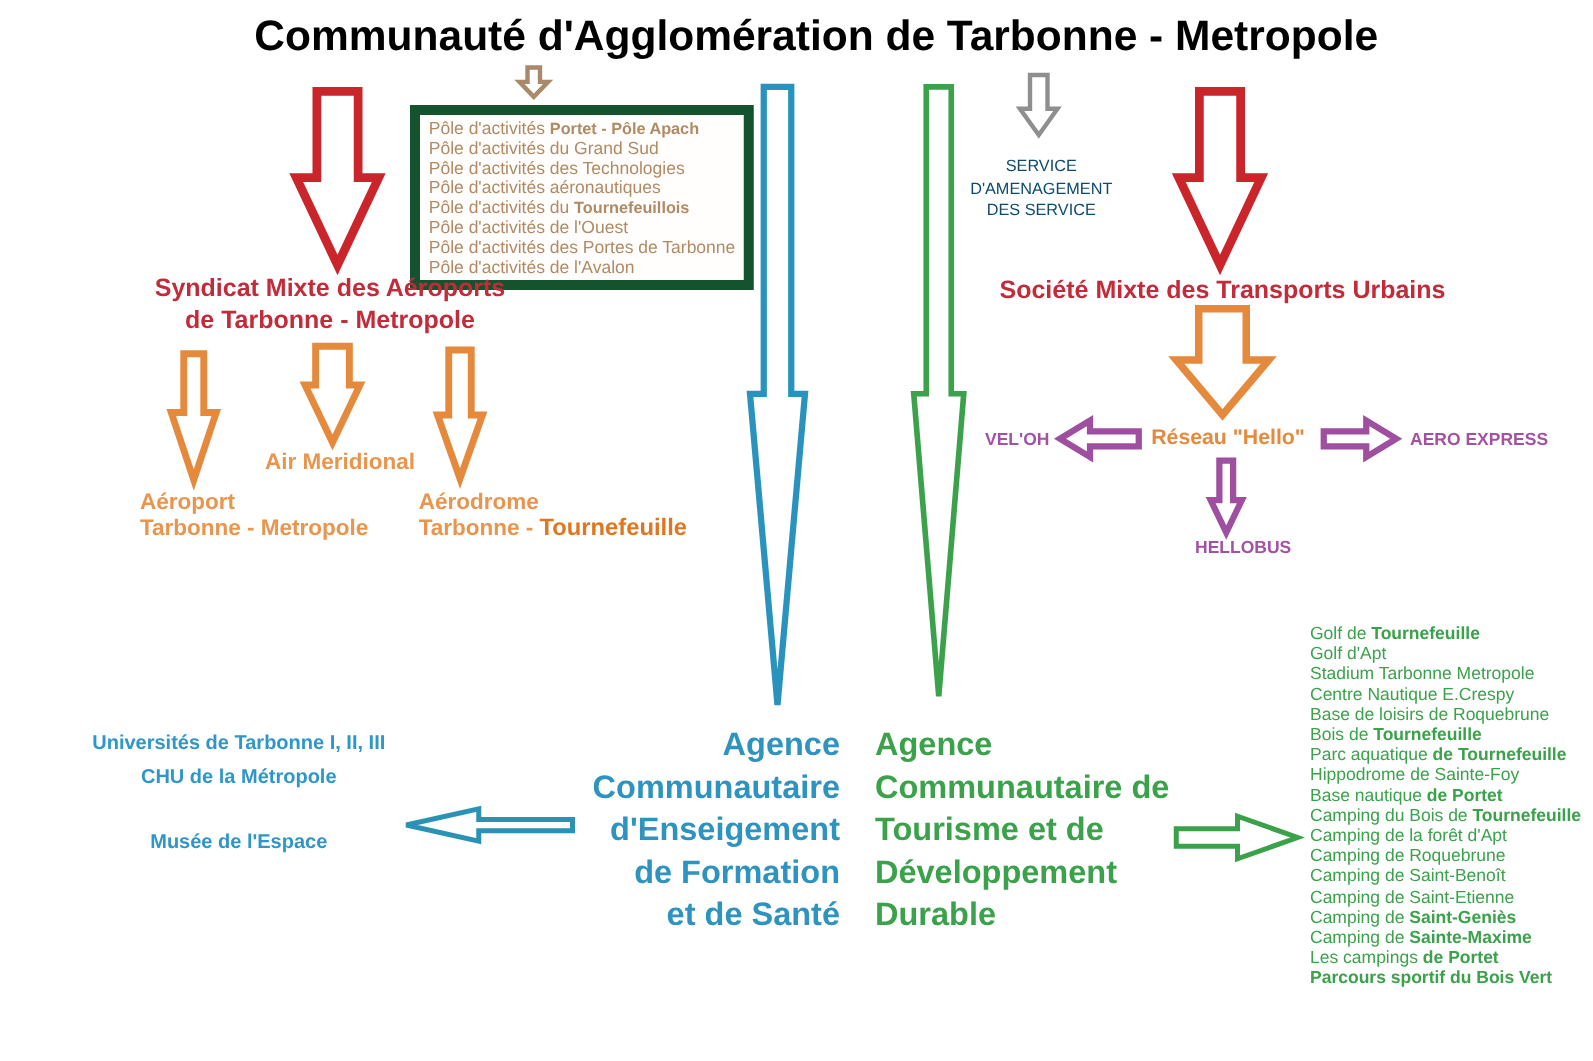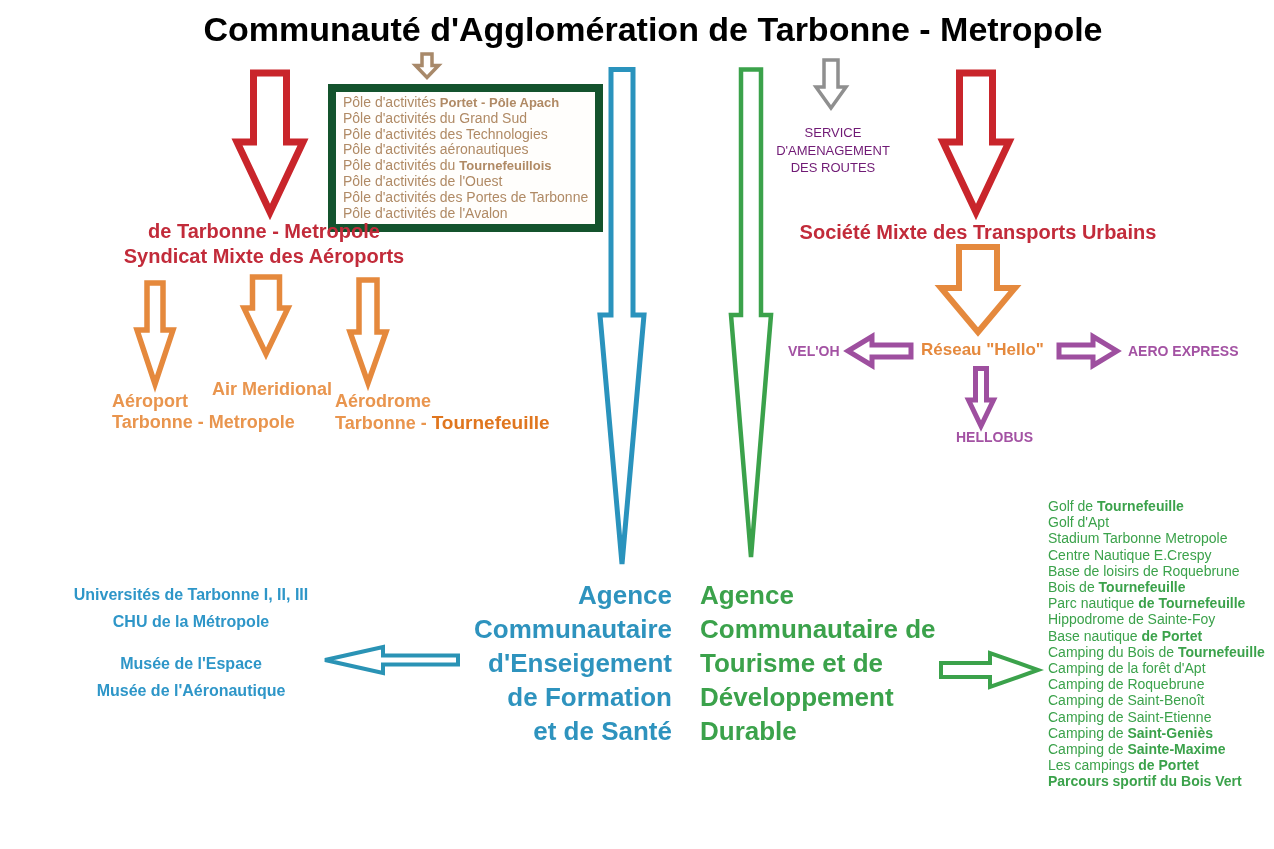--- a/index.html
+++ b/index.html
@@ -22,47 +22,47 @@
   .st-green polygon{stroke:#3ba24b;stroke-width:4.5;}
   .st-blue-thin polygon{stroke:#2a93b5;stroke-width:4;}
   .st-green-thin polygon{stroke:#3ba24b;stroke-width:4;}
   .st-purple polygon{stroke:#9e4f9f;stroke-width:5;}
   
   .tan-box{left:328px;top:84px;border:8px solid #14532d;padding:3px 7px;
     font-size:14px;line-height:15.8px;color:#b08a65;white-space:nowrap;background:#fffefc;}
   .tan-box .seg-bold{font-weight:bold;font-size:13px;}
   
   .service-text{left:768px;top:124px;width:130px;text-align:center;
-    font-size:13px;line-height:17.5px;color:#701a75;}
+    font-size:13px;line-height:17.5px;color:#0c4a6e;}
   
   .syndicat{left:84px;top:219px;width:360px;text-align:center;
     font-size:20px;font-weight:bold;color:#c22b3a;line-height:25px;}
   .societe{left:778px;top:221px;width:400px;text-align:center;
     font-size:20px;font-weight:bold;color:#c22b3a;}
   
   .o-label{font-size:18px;font-weight:bold;color:#e9954e;line-height:21px;white-space:nowrap;}
-  .air-meridional{left:212px;top:359px;margin-top:20px;}
+  .air-meridional{left:212px;top:359px;}
   .aeroport-label{left:112px;top:391px;}
   .aerodrome-label{left:335px;top:391px;}
   .xbold{font-weight:bold;color:#e0761f;font-size:19px;}
   
   .p-label{font-size:14px;font-weight:bold;color:#a352a3;white-space:nowrap;}
   .veloh{left:788px;top:343px;}
   .aero-express{left:1128px;top:343px;}
   .hellobus{left:956px;top:429px;text-align:right;}
   .reseau{left:921px;top:340px;font-size:17px;font-weight:bold;color:#e5893d;white-space:nowrap;}
   
   .agence-blue{left:422px;top:578px;width:250px;text-align:right;
     font-size:26px;font-weight:bold;color:#2e93be;line-height:34px;}
   .agence-green{left:700px;top:578px;width:290px;text-align:left;
     font-size:26px;font-weight:bold;color:#3ba24b;line-height:34px;}
   
   .edu-list{left:58px;top:581px;width:266px;text-align:center;
     font-size:16px;font-weight:bold;color:#2e96c8;line-height:27px;}
-  .edu-list .list-row:nth-child(3){margin-top:15px;}
+  .edu-list .list-row:nth-child(3){margin-top:25px;}
   
   .tour-list{left:1048px;top:498px;font-size:14px;color:#3ba24b;line-height:16.2px;white-space:nowrap;}
   .tour-list .seg-bold{font-weight:bold;}
 </style>
 </head>
 <body>
 
 <div class="canvas">
 
   <div class="abs title">Communauté d'Agglomération de Tarbonne - Metropole</div>
@@ -81,33 +81,33 @@
       <div class="tan-line"><span>Pôle d'activités des Portes de Tarbonne</span></div>
       <div class="tan-line"><span>Pôle d'activités de l'Avalon</span></div>
     </div>
 
   <svg class="arrow st-gray" style="left:813px;top:58px" width="36" height="54" viewBox="0 0 36 54">
     <polygon points="11,2 25,2 25,29 33,29 18,50 3,29 11,29"></polygon>
   </svg>
   <div class="abs service-text">
       <div class="service-line"><span>SERVICE</span></div>
       <div class="service-line"><span>D'AMENAGEMENT</span></div>
-      <div class="service-line"><span>DES ROUTES</span></div>
+      <div class="service-line"><span>DES SERVICE</span></div>
     </div>
 
   <svg class="arrow st-red" style="left:230px;top:68px" width="80" height="150" viewBox="0 0 80 150">
     <polygon points="23.5,5 56.5,5 56.5,74 73,74 40,144 7,74 23.5,74"></polygon>
   </svg>
   <svg class="arrow st-red" style="left:936px;top:68px" width="80" height="150" viewBox="0 0 80 150">
     <polygon points="23.5,5 56.5,5 56.5,74 73,74 40,144 7,74 23.5,74"></polygon>
   </svg>
 
   <div class="abs syndicat">
+      <div class="syndicat-line"><span>Syndicat Mixte des Aéroports</span></div>
       <div class="syndicat-line"><span>de Tarbonne - Metropole</span></div>
-      <div class="syndicat-line"><span>Syndicat Mixte des Aéroports</span></div>
     </div>
   <div class="abs societe">Société Mixte des Transports Urbains</div>
 
   <svg class="arrow st-orange" style="left:134px;top:280px" width="42" height="108" viewBox="0 0 42 108">
     <polygon points="13,3 29,3 29,50 39,50 21,104 3,50 13,50"></polygon>
   </svg>
   <svg class="arrow st-orange" style="left:240px;top:274px" width="52" height="84" viewBox="0 0 52 84">
     <polygon points="12.5,3 39.5,3 39.5,34 48,34 26,80 4,34 12.5,34"></polygon>
   </svg>
   <svg class="arrow st-orange" style="left:347px;top:277px" width="42" height="110" viewBox="0 0 42 110">
@@ -164,34 +164,33 @@
       <div class="ag-line"><span>Durable</span></div>
     </div>
 
   <svg class="arrow st-blue-thin" style="left:323px;top:645px" width="138" height="30" viewBox="0 0 138 30">
     <polygon points="2,15 60,2 60,10.5 135,10.5 135,19.5 60,19.5 60,28"></polygon>
   </svg>
   <div class="abs edu-list">
       <div class="list-row"><span>Universités de Tarbonne I, II, III</span></div>
       <div class="list-row"><span>CHU de la Métropole</span></div>
       <div class="list-row"><span>Musée de l'Espace</span></div>
-      <div class="list-row"><span>Musée de l'Aéronautique</span></div>
     </div>
 
   <svg class="arrow st-green-thin" style="left:938px;top:650px" width="104" height="40" viewBox="0 0 104 40">
     <polygon points="3,13 52,13 52,3 100,20 52,37 52,27 3,27"></polygon>
   </svg>
   <div class="abs tour-list">
       <div class="list-row"><span>Golf de </span><span class="seg-bold">Tournefeuille</span></div>
       <div class="list-row"><span>Golf d'Apt</span></div>
       <div class="list-row"><span>Stadium Tarbonne Metropole</span></div>
       <div class="list-row"><span>Centre Nautique E.Crespy</span></div>
       <div class="list-row"><span>Base de loisirs de Roquebrune</span></div>
       <div class="list-row"><span>Bois de </span><span class="seg-bold">Tournefeuille</span></div>
-      <div class="list-row"><span>Parc nautique </span><span class="seg-bold">de Tournefeuille</span></div>
+      <div class="list-row"><span>Parc aquatique </span><span class="seg-bold">de Tournefeuille</span></div>
       <div class="list-row"><span>Hippodrome de Sainte-Foy</span></div>
       <div class="list-row"><span>Base nautique </span><span class="seg-bold">de Portet</span></div>
       <div class="list-row"><span>Camping du Bois de </span><span class="seg-bold">Tournefeuille</span></div>
       <div class="list-row"><span>Camping de la forêt d'Apt</span></div>
       <div class="list-row"><span>Camping de Roquebrune</span></div>
       <div class="list-row"><span>Camping de Saint-Benoît</span></div>
       <div class="list-row"><span>Camping de Saint-Etienne</span></div>
       <div class="list-row"><span>Camping de </span><span class="seg-bold">Saint-Geniès</span></div>
       <div class="list-row"><span>Camping de </span><span class="seg-bold">Sainte-Maxime</span></div>
       <div class="list-row"><span>Les campings </span><span class="seg-bold">de Portet</span></div>

